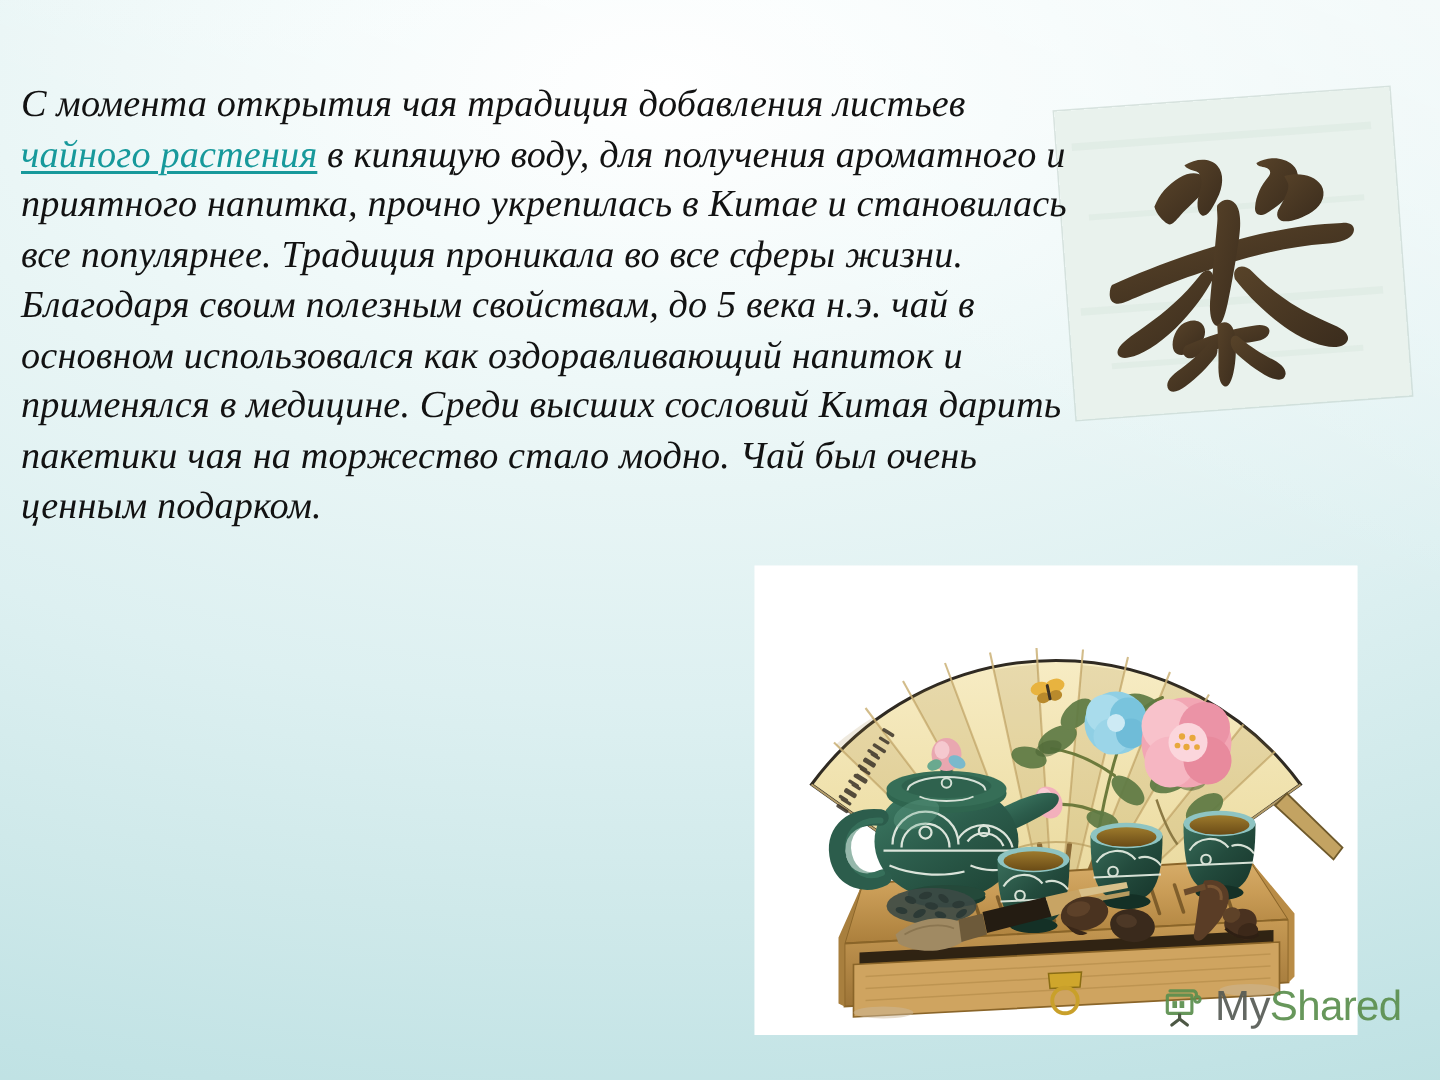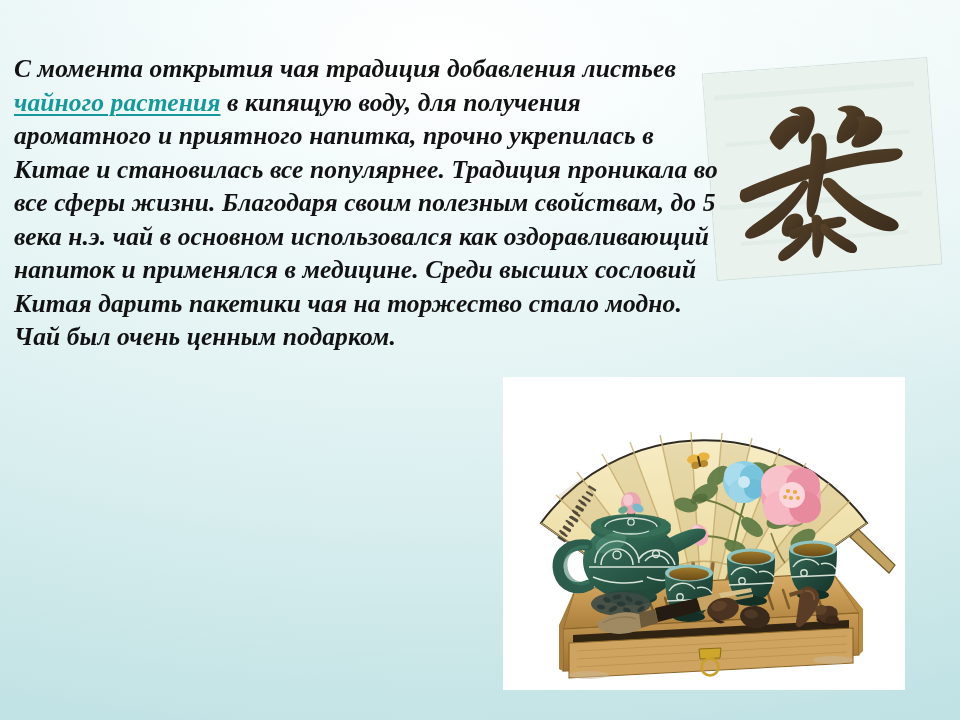--- a/index.html
+++ b/index.html
@@ -25,21 +25,21 @@
   }
   #slide::after{
     content:"";position:absolute;inset:0;pointer-events:none;
     background:linear-gradient(200deg, rgba(255,255,255,.55) 0%, rgba(255,255,255,0) 38%);
   }
 
   
   .body-copy{
     position:absolute;left:14px;top:52px;width:706px;
     font-size:25.5px;line-height:33.5px;
-    font-style:italic;font-weight:700;
+    font-style:italic;font-weight:400;
     color:#121212;
     letter-spacing:.1px;
     z-index:6;
     text-rendering:optimizeLegibility;
   }
   .body-copy .tealink{
     color:#17999b;
     text-decoration:underline;
     text-decoration-color:#17999b;
     text-underline-offset:3px;
@@ -522,14 +522,27 @@
           <ellipse cx="5" cy="6" rx="7" ry="5.5" fill="#3c2819" transform="rotate(-18 5 6)"></ellipse>
           <path d="M-10 4 C -4 10, 6 12, 12 8" fill="none" stroke="#2e1f13" stroke-width="2"></path>
         </g>
 
         <path d="M286 216 L300 212 L301 216 L287 220 Z" fill="#6b4b2c"></path>
       </g>
 
     </svg>
   </div>
 
+  <div class="watermark">
+    <svg class="wm-icon" viewBox="0 0 30 30" xmlns="http://www.w3.org/2000/svg">
+      <rect x="3.2" y="7.4" width="16.4" height="12.2" rx="1" fill="none" stroke="#5b8f4e" stroke-width="2.1"></rect>
+      <rect x="6.6" y="11.4" width="3.1" height="4.6" fill="#5b8f4e"></rect>
+      <rect x="11.4" y="11.4" width="3.1" height="4.6" fill="#5b8f4e"></rect>
+      <path d="M5 4.6 H20.4 a2.2 2.2 0 0 1 2.2 2.2 v1.6" fill="none" stroke="#5b8f4e" stroke-width="2.1" stroke-linecap="round"></path>
+      <circle cx="23.2" cy="10.2" r="1.9" fill="none" stroke="#5b8f4e" stroke-width="2"></circle>
+      <line x1="11.4" y1="19.6" x2="11.4" y2="23.4" stroke="#3e4a36" stroke-width="2.1"></line>
+      <line x1="11.4" y1="23.4" x2="6.2" y2="27.4" stroke="#3e4a36" stroke-width="2.1" stroke-linecap="round"></line>
+      <line x1="11.4" y1="23.4" x2="16.6" y2="27.4" stroke="#3e4a36" stroke-width="2.1" stroke-linecap="round"></line>
+    </svg>
+    <div class="wm-text"><span class="wm-my">My</span><span class="wm-shared">Shared</span></div>
+  </div>
 
 </div>
 
 </body></html>

